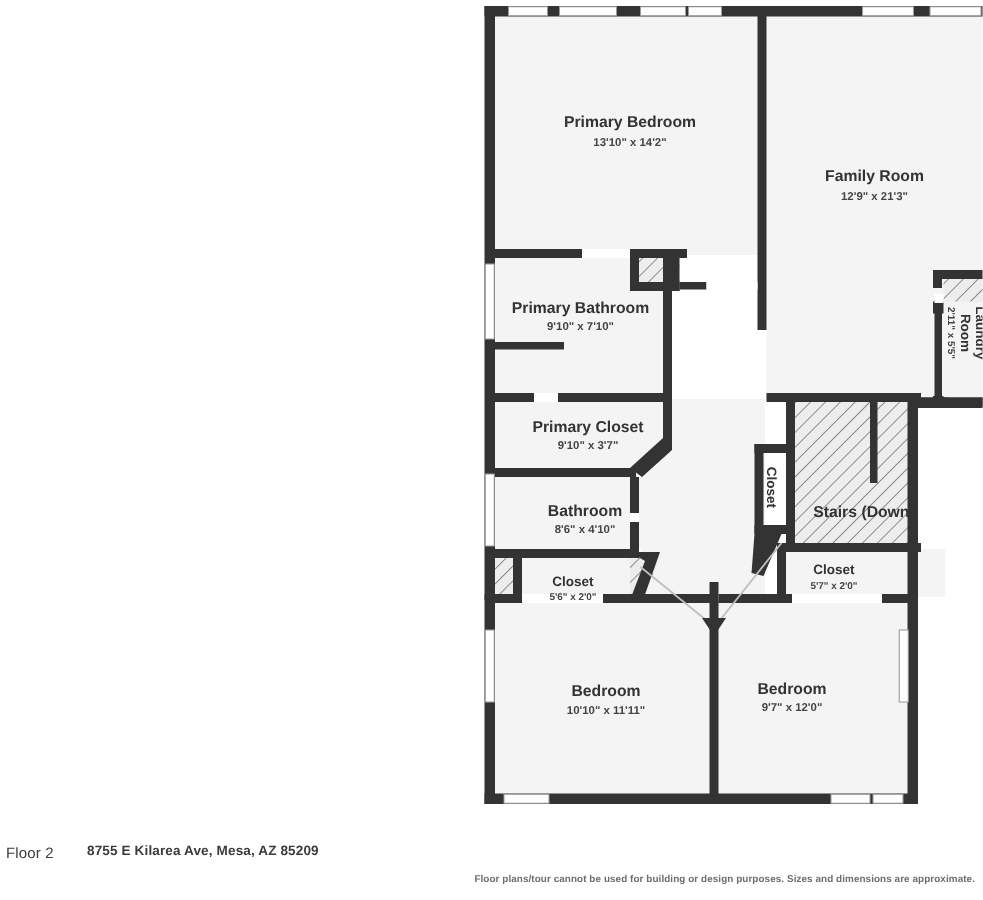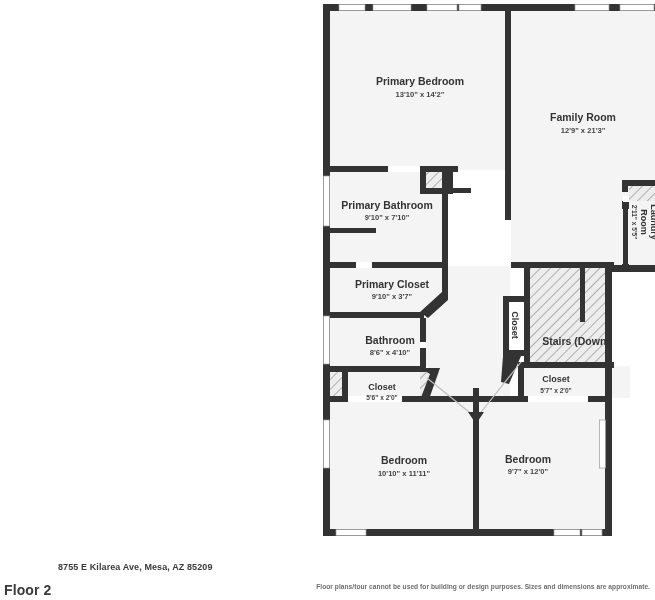--- a/index.html
+++ b/index.html
@@ -44,23 +44,23 @@
     font-size: 9px;
     font-weight: bold;
     color: #3a3a3a;
     letter-spacing: 0.1px;
     white-space: nowrap;
     margin-left: 44px;
   }
   .footer-floor {
     position: absolute;
     left: 4px;
-    top: 34px;
-    font-size: 14px;
-    font-weight: bold;
+    top: 16px;
+    font-size: 10px;
+    font-weight: normal;
     color: #3a3a3a;
     letter-spacing: 0.1px;
     white-space: nowrap;
   }
   .footer-disclaimer {
     position: absolute;
     right: 5px;
     top: 35px;
     font-size: 6.6px;
     font-weight: bold;

